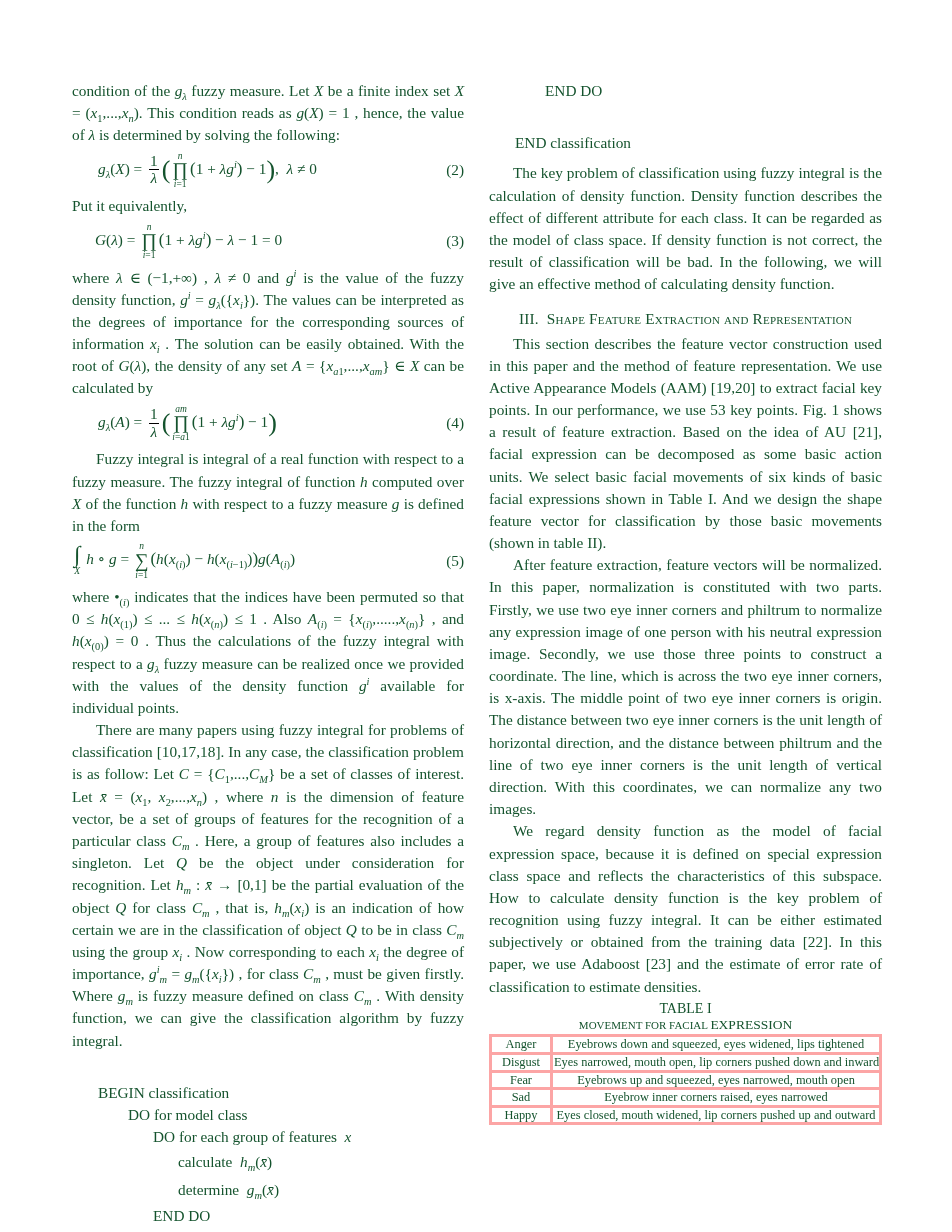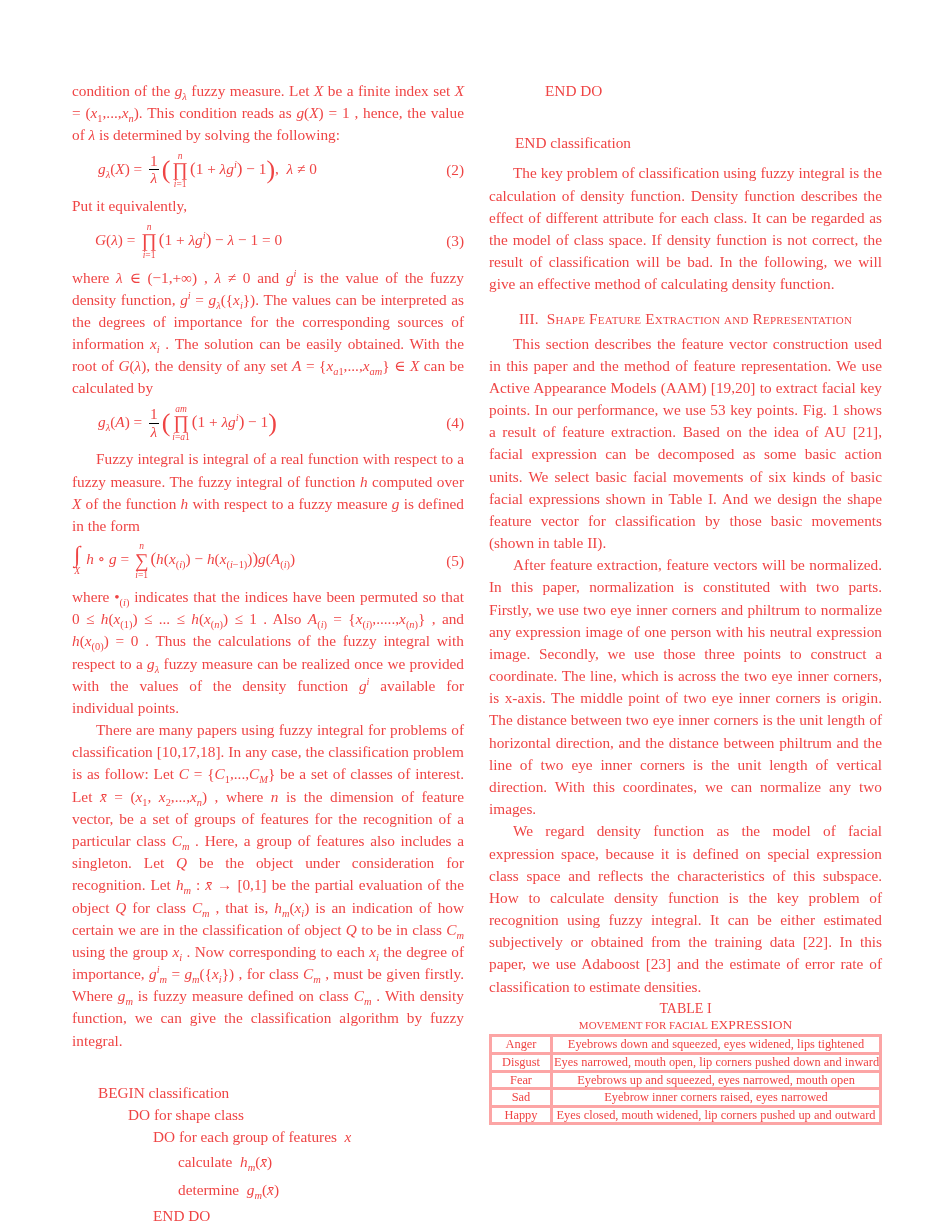--- a/index.html
+++ b/index.html
@@ -1,18 +1,18 @@
 <!DOCTYPE html>
 <html><head>
 <meta charset="utf-8">
 <style>
   html,body{margin:0;padding:0;background:#ffffff;}
   .page{
     position:relative;width:952px;height:1232px;background:#ffffff;
-    font-family:"Liberation Serif","DejaVu Serif",serif;color:#ef4444;
+    font-family:"Liberation Serif","DejaVu Serif",serif;color:#14532d;
     overflow:hidden;
   }
   .col{position:absolute;top:80px;font-size:15.3px;line-height:1.45;}
   .col-left{left:72px;width:392px;}
   .col-right{left:489px;width:393px;}
 
   p.body{margin:0;text-align:justify;}
   p.ind{text-indent:24px;}
 
   .equation{display:flex;justify-content:space-between;align-items:center;margin:4px 0 6px;}
@@ -118,21 +118,21 @@
           </span><span class="mp">(</span><i>h</i>(<i>x</i><sub>(<i>i</i>)</sub>) − <i>h</i>(<i>x</i><sub>(<i>i</i>−1)</sub>)<span class="mp">)</span><i>g</i>(<i>A</i><sub>(<i>i</i>)</sub>)</span>
       <span class="eq-num">(5)</span>
     </div>
 
     <p class="body">where •<sub>(<i>i</i>)</sub> indicates that the indices have been permuted so that 0 ≤ <i>h</i>(<i>x</i><sub>(1)</sub>) ≤ ... ≤ <i>h</i>(<i>x</i><sub>(<i>n</i>)</sub>) ≤ 1 . Also <i>A</i><sub>(<i>i</i>)</sub> = {<i>x</i><sub>(<i>i</i>)</sub>,.....,<i>x</i><sub>(<i>n</i>)</sub>} , and <i>h</i>(<i>x</i><sub>(0)</sub>) = 0 . Thus the calculations of the fuzzy integral with respect to a <i>g</i><sub><i>λ</i></sub> fuzzy measure can be realized once we provided with the values of the density function <i>g</i><sup><i>i</i></sup> available for individual points.</p>
 
     <p class="body ind">There are many papers using fuzzy integral for problems of classification [10,17,18]. In any case, the classification problem is as follow: Let <i>C</i> = {<i>C</i><sub>1</sub>,...,<i>C</i><sub><i>M</i></sub>} be a set of classes of interest. Let <i>x̄</i> = (<i>x</i><sub>1</sub>, <i>x</i><sub>2</sub>,...,<i>x</i><sub><i>n</i></sub>) , where <i>n</i> is the dimension of feature vector, be a set of groups of features for the recognition of a particular class <i>C</i><sub><i>m</i></sub> . Here, a group of features also includes a singleton. Let <i>Q</i> be the object under consideration for recognition. Let <i>h</i><sub><i>m</i></sub> : <i>x̄</i> → [0,1] be the partial evaluation of the object <i>Q</i> for class <i>C</i><sub><i>m</i></sub> , that is, <i>h</i><sub><i>m</i></sub>(<i>x</i><sub><i>i</i></sub>) is an indication of how certain we are in the classification of object <i>Q</i> to be in class <i>C</i><sub><i>m</i></sub> using the group <i>x</i><sub><i>i</i></sub> . Now corresponding to each <i>x</i><sub><i>i</i></sub> the degree of importance, <i>g</i><sup><i>i</i></sup><sub><i>m</i></sub> = <i>g</i><sub><i>m</i></sub>({<i>x</i><sub><i>i</i></sub>}) , for class <i>C</i><sub><i>m</i></sub> , must be given firstly. Where <i>g</i><sub><i>m</i></sub> is fuzzy measure defined on class <i>C</i><sub><i>m</i></sub> . With density function, we can give the classification algorithm by fuzzy integral.</p>
 
     <div class="code">
       <div class="code-line ind1">BEGIN classification</div>
-      <div class="code-line ind2">DO for shape class</div>
+      <div class="code-line ind2">DO for model class</div>
       <div class="code-line ind3">DO for each group of features &nbsp;<i>x</i></div>
       <div class="code-line ind4 mline">calculate &nbsp;<i>h</i><sub><i>m</i></sub>(<i>x̄</i>)</div>
       <div class="code-line ind4 mline">determine &nbsp;<i>g</i><sub><i>m</i></sub>(<i>x̄</i>)</div>
       <div class="code-line ind3">END DO</div>
       <div class="code-line ind3">calculate &nbsp;<i>λ</i><sub><i>m</i></sub></div>
       <div class="code-line ind3">compute fuzzy integral</div>
     </div>
   </div>
 
   <div class="col col-right">

